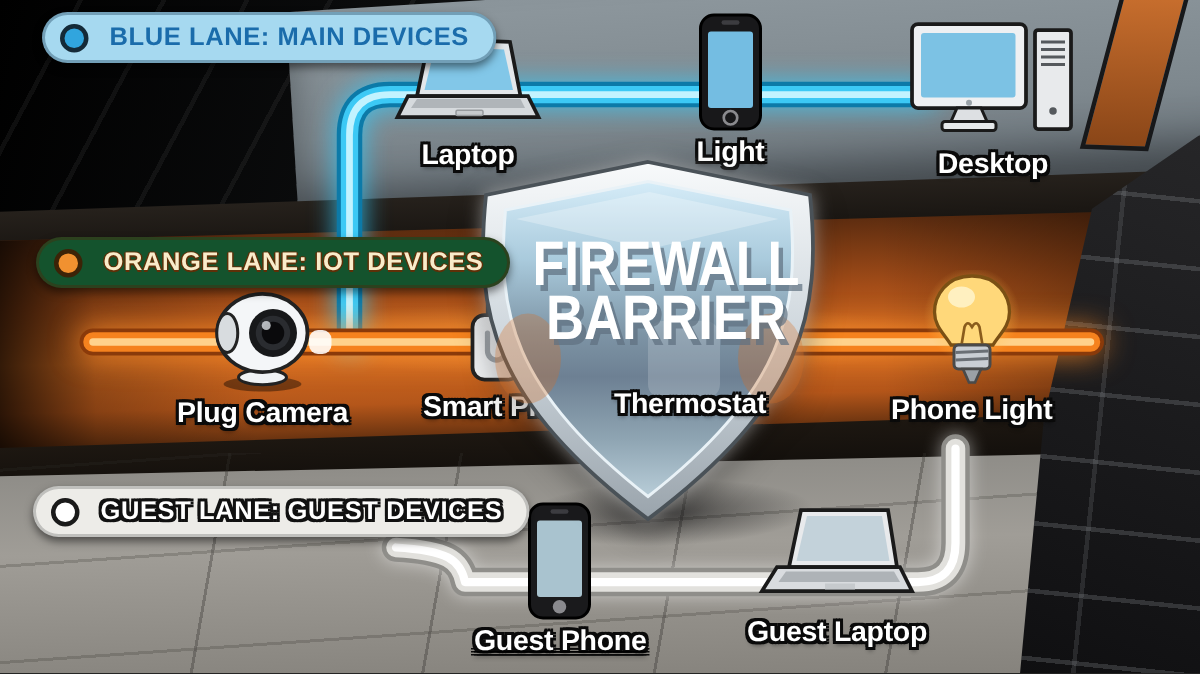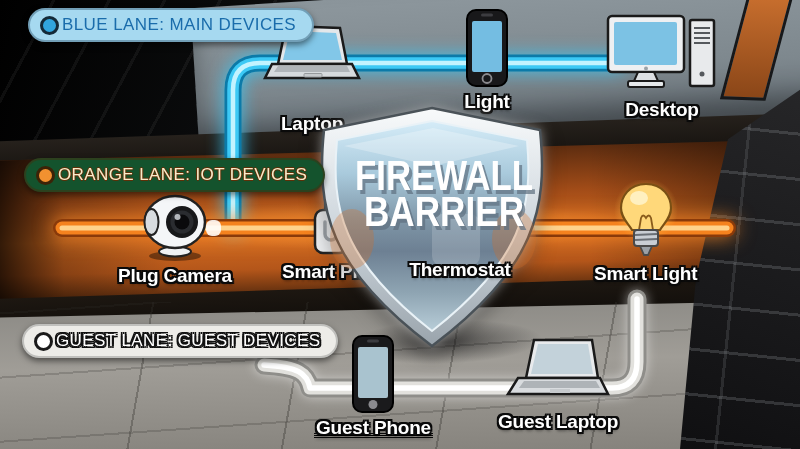--- a/index.html
+++ b/index.html
@@ -53,22 +53,22 @@
   .device{position:absolute;display:flex;flex-direction:column;align-items:center;z-index:5;}
   .dev-label{margin-top:3px;white-space:nowrap;font-size:19px;font-weight:700;
     letter-spacing:-0.2px;color:#fff;
     text-shadow:-2px -2px 0 #0a0a0a,2px -2px 0 #0a0a0a,-2px 2px 0 #0a0a0a,2px 2px 0 #0a0a0a,
       -2px 0 0 #0a0a0a,2px 0 0 #0a0a0a,0 -2px 0 #0a0a0a,0 2px 0 #0a0a0a,0 3px 3px rgba(0,0,0,.45);}
   #thermostat-label{position:absolute;left:460px;top:256px;transform:translateX(-50%);z-index:7;}
   
   #shield{position:absolute;left:314px;top:104px;z-index:6;
     filter:drop-shadow(0 0 6px rgba(255,255,255,.45)) drop-shadow(0 8px 10px rgba(0,0,0,.4));}
   
-  .pill{position:absolute;z-index:8;display:flex;align-items:center;gap:3px;
-    padding:5px 16px 5px 10px;border-radius:22px;font-weight:400;font-size:17px;
+  .pill{position:absolute;z-index:8;display:flex;align-items:center;gap:14px;
+    padding:5px 16px 5px 10px;border-radius:22px;font-weight:700;font-size:17px;
     letter-spacing:.4px;box-shadow:0 3px 6px rgba(0,0,0,.5);white-space:nowrap;}
   .dot{width:19px;height:19px;border-radius:50%;box-sizing:border-box;}
   .pill-blue{left:28px;top:8px;background:#a6d9f0;color:#1a6cab;border:2px solid rgba(18,52,76,.35);}
   .pill-blue .dot{background:#31a5de;border:3px solid #142a38;}
   .pill-orange{left:24px;top:158px;background:#14532d;color:#f9ecca;border:2px solid rgba(80,40,8,.4);
     text-shadow:1px 0 0 #5e3008,-1px 0 0 #5e3008,0 1px 0 #5e3008,0 -1px 0 #5e3008;}
   .pill-orange .dot{background:#f19130;border:3px solid #3c2307;}
   .pill-grey{left:22px;top:324px;background:#edece8;color:#fff;border:2px solid rgba(60,60,60,.25);
     text-shadow:-2px -2px 0 #111,2px -2px 0 #111,-2px 2px 0 #111,2px 2px 0 #111,
       -2px 0 0 #111,2px 0 0 #111,0 -2px 0 #111,0 2px 0 #111;}
@@ -107,21 +107,21 @@
     </g>
 
     <g style="filter:drop-shadow(0 0 10px rgba(255,140,40,0.85));">
       <path d="M62 228 L727 228" fill="none" stroke="#8a3a0a" stroke-width="18" stroke-linecap="round"></path>
       <path d="M62 228 L727 228" fill="none" stroke="#f5821e" stroke-width="13" stroke-linecap="round"></path>
       <path d="M62 228 L727 228" fill="none" stroke="#ffd28c" stroke-width="5" stroke-linecap="round"></path>
       <rect x="206" y="220" width="15" height="16" rx="6" fill="#ffffff" opacity="0.88"></rect>
     </g>
   </svg>
 
-  <div class="device" style="left:262px;top:24px;gap:20px;">
+  <div class="device" style="left:262px;top:24px;">
     <svg width="100" height="66" viewBox="0 0 100 66">
       <polygon points="24,2 78,4 85,40 16,40" fill="#e3e7ea" stroke="#1a1a1a" stroke-width="2.5"></polygon>
       <polygon points="28,7 74,9 80,36 21,36" fill="#82c7e8"></polygon>
       <polygon points="10,40 90,40 97,54 3,54" fill="#d6dadd" stroke="#1a1a1a" stroke-width="2.5"></polygon>
       <polygon points="16,42 85,42 88,48 12,48" fill="#b0b5b9"></polygon>
       <rect x="42" y="49.5" width="18" height="3.5" rx="1" fill="#c6cacd" stroke="#969a9d" stroke-width="1"></rect>
     </svg>
     <div class="dev-label">Laptop</div>
   </div>
 
@@ -188,21 +188,21 @@
       </defs>
       <circle cx="35" cy="30" r="32" fill="url(#bulbGlow)"></circle>
       <path d="M35 4 C18 4 10 17 10 28 C10 38 17 43 21 50 L49 50 C53 43 60 38 60 28 C60 17 52 4 35 4 Z" fill="#ffd87a" stroke="#7a5014" stroke-width="2.2"></path>
       <ellipse cx="28" cy="18" rx="9" ry="7" fill="#fff3c8" opacity="0.9"></ellipse>
       <path d="M28 50 L30 38 Q32 33 35 38 Q38 33 40 38 L42 50" stroke="#8a5c1c" stroke-width="1.8" fill="none"></path>
       <rect x="23" y="50" width="24" height="16" rx="3" fill="#c9ced4" stroke="#4a4a4a" stroke-width="2"></rect>
       <line x1="24" y1="55" x2="46" y2="54" stroke="#6a6f75" stroke-width="2"></line>
       <line x1="24" y1="60" x2="46" y2="59" stroke="#6a6f75" stroke-width="2"></line>
       <path d="M29 66 L41 66 L37 75 L33 75 Z" fill="#9aa0a6" stroke="#4a4a4a" stroke-width="1.8"></path>
     </svg>
-    <div class="dev-label">Smart Light</div>
+    <div class="dev-label">Phone Light</div>
   </div>
 
   <div class="device" style="left:316px;top:334px;text-decoration:underline;">
     <svg width="46" height="80" viewBox="0 0 46 80">
       <rect x="3" y="2" width="40" height="76" rx="9" fill="#1a1a1c" stroke="#000" stroke-width="2"></rect>
       <rect x="8" y="13" width="30" height="51" rx="2" fill="#a9c3cf"></rect>
       <rect x="17" y="5.5" width="12" height="3" rx="1.5" fill="#3c3c40"></rect>
       <circle cx="23" cy="70.5" r="4.5" fill="#8a8a8e"></circle>
     </svg>
     <div class="dev-label">Guest Phone</div>

